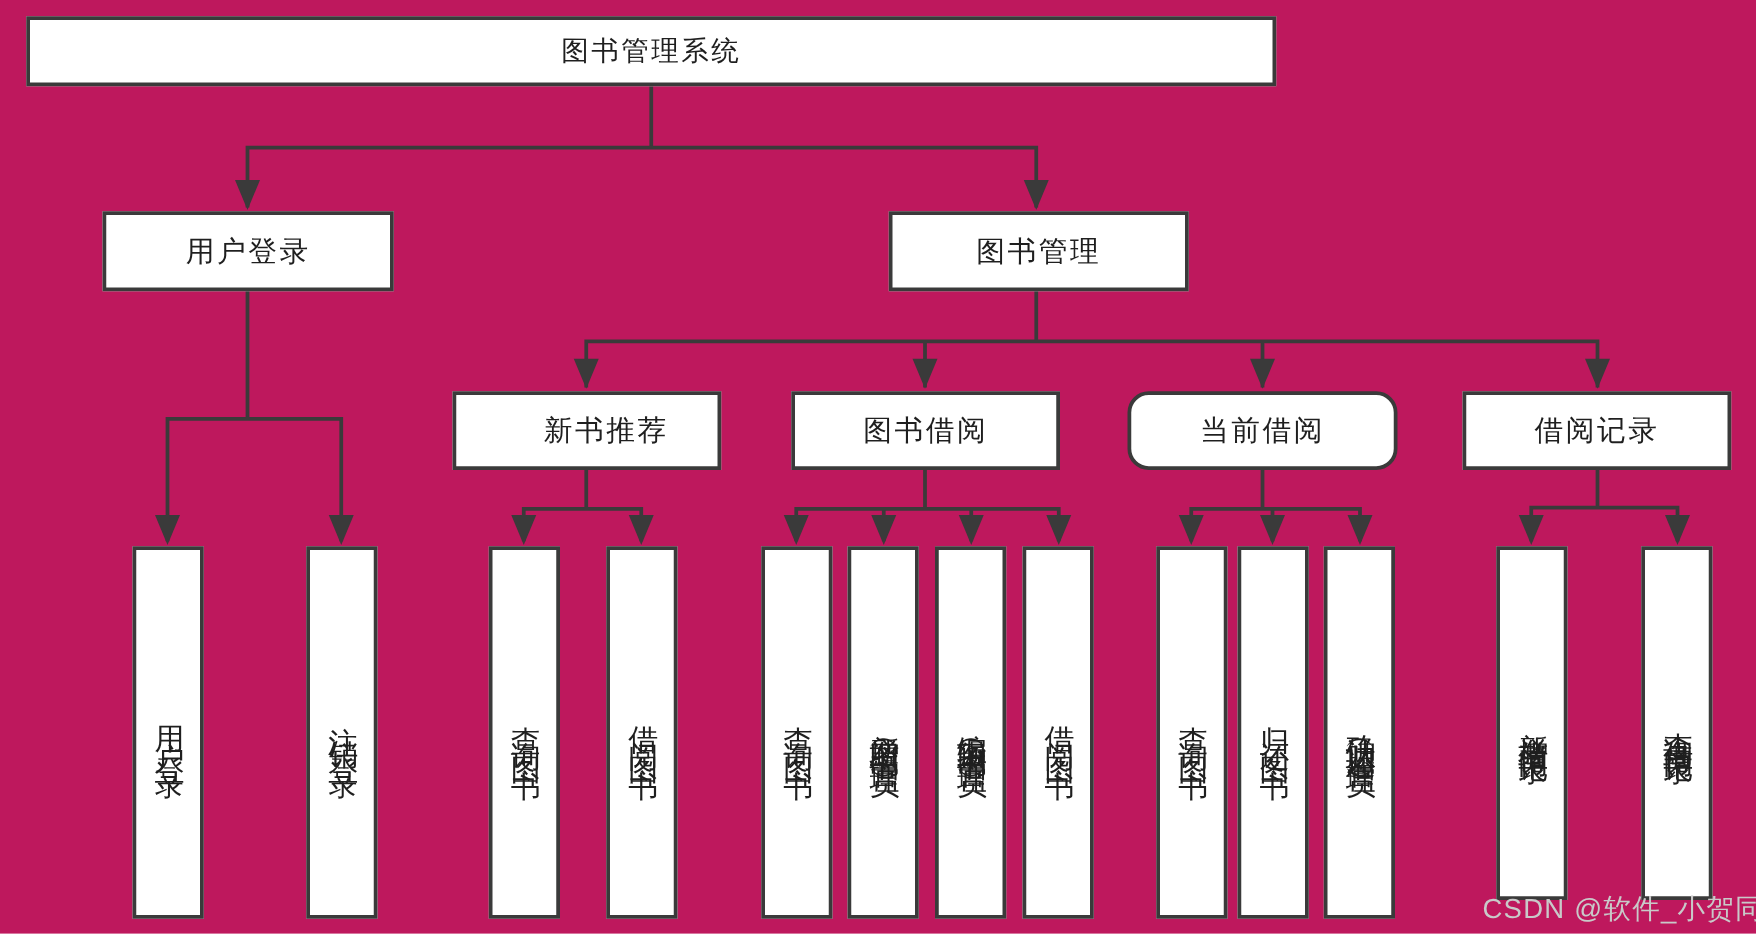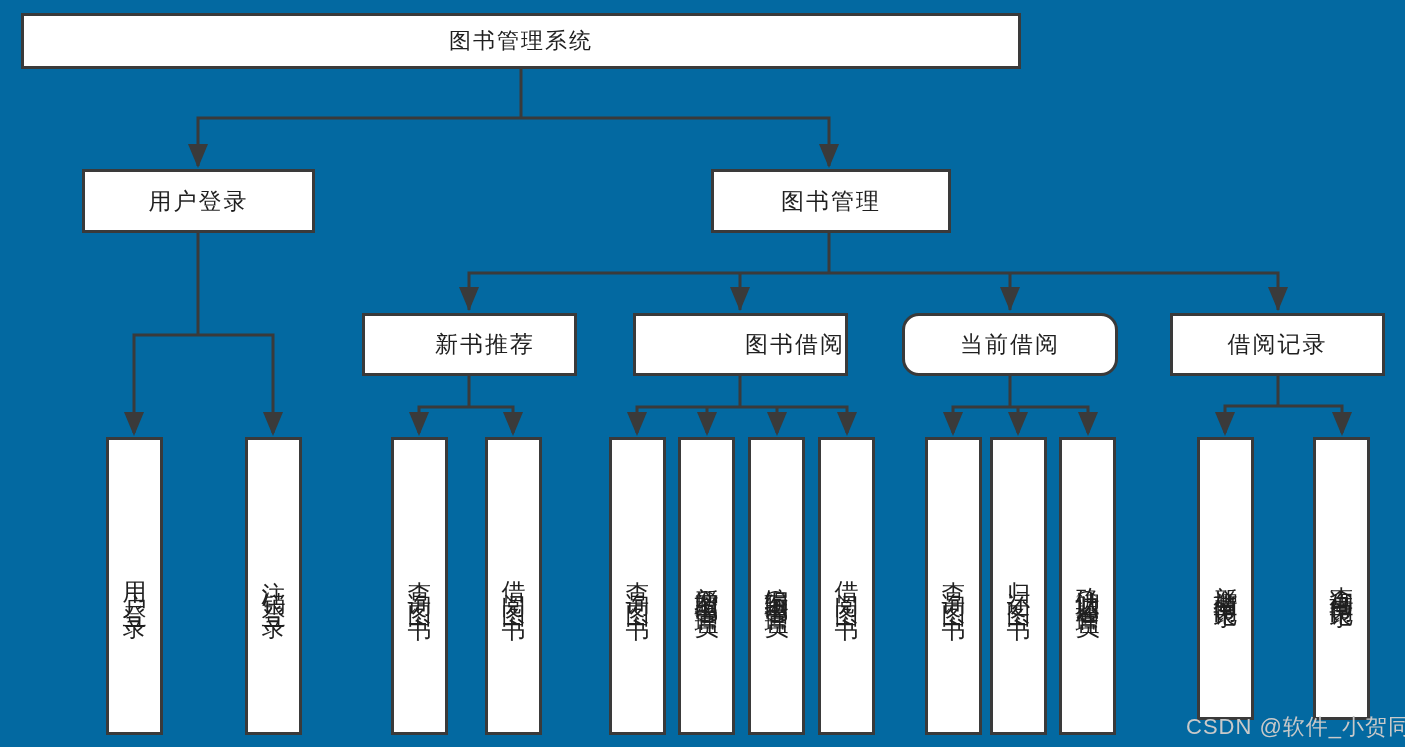--- a/index.html
+++ b/index.html
@@ -1,20 +1,20 @@
 <!DOCTYPE html>
 <html><head>
 <meta charset="utf-8">
 <style>
   html, body { margin: 0; padding: 0; background: #ffffff; }
   #canvas {
     position: relative;
     width: 1405px;
     height: 747px;
-    background: #0369a1;
+    background: #be185d;
     font-family: "Liberation Sans", "DejaVu Sans", sans-serif;
     overflow: hidden;
   }
   #connectors {
     position: absolute;
     left: 0; top: 0;
     width: 1405px; height: 747px;
     z-index: 1;
   }
   .node {
@@ -26,21 +26,21 @@
     align-items: center;
     justify-content: center;
     color: #1f1f1f;
     z-index: 2;
   }
   .h-node { font-size: 23px; letter-spacing: 2px; }
   .n-root        { left: 21px;  top: 13px;  width: 1000px; height: 56px; font-size: 22px; }
   .n-user-login  { left: 82px;  top: 169px; width: 233px;  height: 64px; }
   .n-book-mgmt   { left: 711px; top: 169px; width: 240px;  height: 64px; }
   .n-new-rec     { left: 362px; top: 313px; width: 215px;  height: 63px; padding-left: 31px; }
-  .n-borrow      { left: 633px; top: 313px; width: 215px;  height: 63px; justify-content: flex-end; }
+  .n-borrow      { left: 633px; top: 313px; width: 215px;  height: 63px; }
   .n-current     { left: 902px; top: 313px; width: 216px;  height: 63px; border-radius: 17px; }
   .n-records     { left: 1170px;top: 313px; width: 215px;  height: 63px; }
 
   .leaf {
     top: 437px;
     width: 57px;
     height: 298px;
     font-size: 24px;
   }
   .leaf span {

